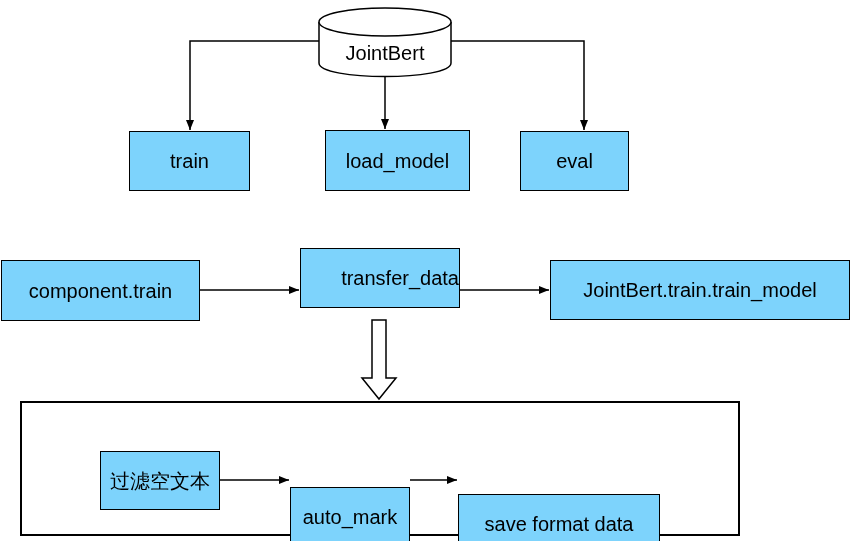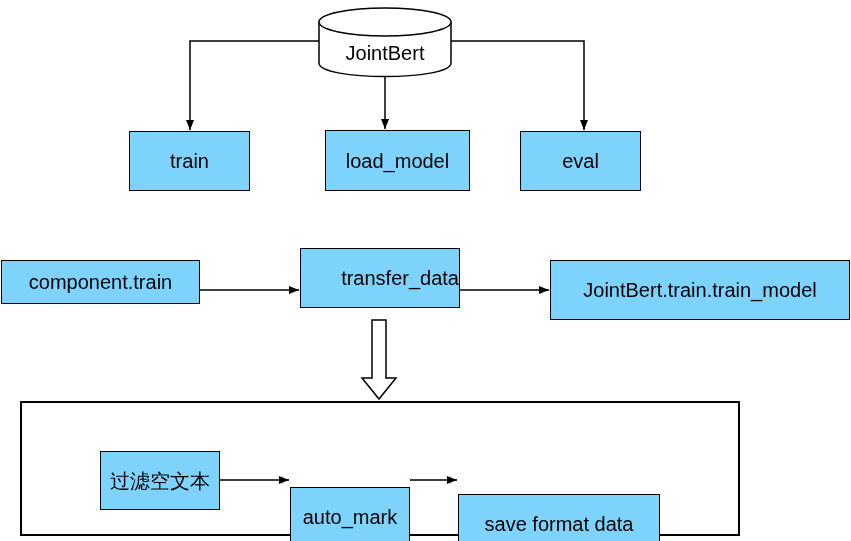--- a/index.html
+++ b/index.html
@@ -83,25 +83,25 @@
   </svg>
 
   <div class="cyl-label" style="left:319px; top:42px; width:132px; height:22px;">JointBert</div>
 
   <div class="node" style="left:129px; top:131px; width:121px; height:60px;">
     <span>train</span>
   </div>
   <div class="node" style="left:312px; top:130px; width:145px; height:61px;margin-left:13px;">
     <span>load_model</span>
   </div>
-  <div class="node" style="left:520px; top:131px; width:121px; height:60px;">
+  <div class="node" style="left:520px; top:131px; width:109px; height:60px;">
     <span>eval</span>
   </div>
 
-  <div class="node" style="left:1px; top:260px; width:199px; height:44px;">
+  <div class="node" style="left:1px; top:260px; width:199px; height:61px;">
     <span>component.train</span>
   </div>
   <div class="node" style="left:300px; top:248px; width:160px; height:60px;justify-content:flex-end;">
     <span>transfer_data</span>
   </div>
   <div class="node" style="left:550px; top:260px; width:300px; height:60px;">
     <span>JointBert.train.train_model</span>
   </div>
 
   <div class="group-box" style="left:20px; top:401px; width:720px; height:135px;"></div>

